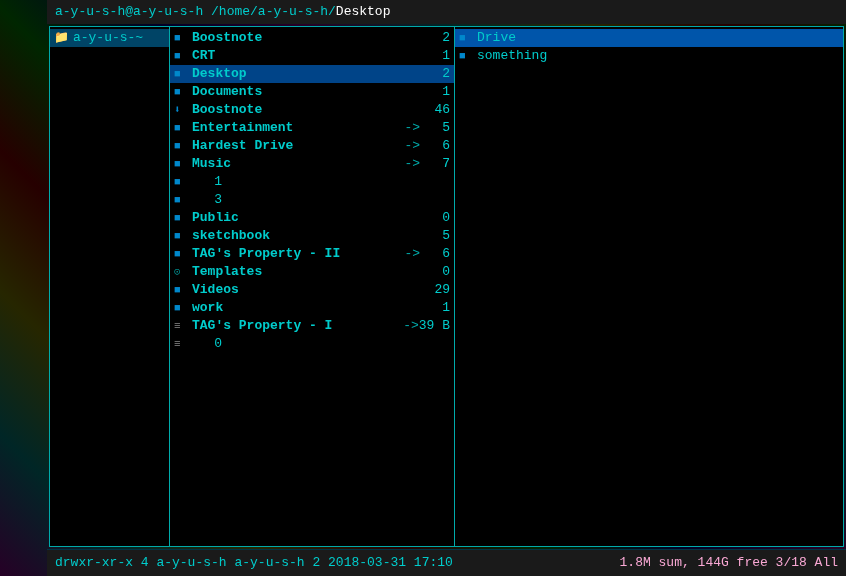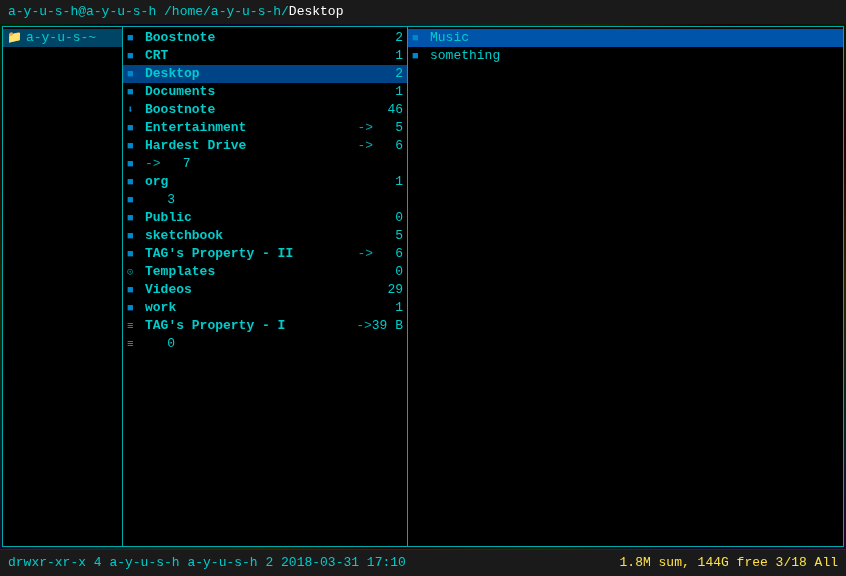--- a/index.html
+++ b/index.html
@@ -24,20 +24,21 @@
       z-index: 0;
       pointer-events: none;
     }
 
     .terminal {
       position: absolute;
       top: 0; left: 0; right: 0; bottom: 0;
       z-index: 1;
       display: flex;
       flex-direction: column;
+      padding-left: 47px;
     }
 
     .title-bar {
       background: #1a1a1a;
       color: #00cccc;
       padding: 2px 8px;
       font-size: 13px;
       line-height: 20px;
       flex-shrink: 0;
     }
@@ -168,21 +169,21 @@
       padding: 2px 8px;
       font-size: 13px;
       line-height: 22px;
       display: flex;
       justify-content: space-between;
       flex-shrink: 0;
       border-top: 1px solid #003344;
     }
 
     .status-left { color: #00cccc; }
-    .status-right { color: #fde047; }
+    .status-right { color: #f9a8d4; }
 
     
     .icon-folder { color: #00aaff; }
 
     .cyan { color: #00cccc; }
     .white { color: #ffffff; }
   </style>
 </head>
 <body>
 
@@ -234,26 +235,26 @@
           <span class="count">5</span>
     </div>
         <div class="file-item">
       <span class="icon" style="color:#0088cc">■</span>
       <span class="name">Hardest Drive</span>
       <span class="arrow">-&gt; </span>
           <span class="count">6</span>
     </div>
         <div class="file-item">
       <span class="icon" style="color:#0088cc">■</span>
+      <span class="name">Music</span>
       <span class="arrow">-&gt; </span>
           <span class="count">7</span>
     </div>
         <div class="file-item">
       <span class="icon" style="color:#0088cc">■</span>
-      <span class="name">org</span>
       <span class="count">1</span>
     </div>
         <div class="file-item">
       <span class="icon" style="color:#0088cc">■</span>
       <span class="count">3</span>
     </div>
         <div class="file-item">
       <span class="icon" style="color:#0088cc">■</span>
       <span class="name">Public</span>
       <span class="count">0</span>
@@ -292,21 +293,21 @@
     </div>
         <div class="file-item">
       <span class="icon" style="color:#888888">≡</span>
       <span class="count">0</span>
     </div>
       </div>
 
     <div class="right-panel" id="right-panel">
     <div class="right-item selected">
       <span class="icon icon-folder" style="color:#0088cc">■</span>
-      <span class="name">Music</span>
+      <span class="name">Drive</span>
     </div>
         <div class="right-item">
       <span class="icon icon-folder" style="color:#0088cc">■</span>
       <span class="name">something</span>
     </div>
       </div>
 
   </div>
 
   <div class="status-bar">

